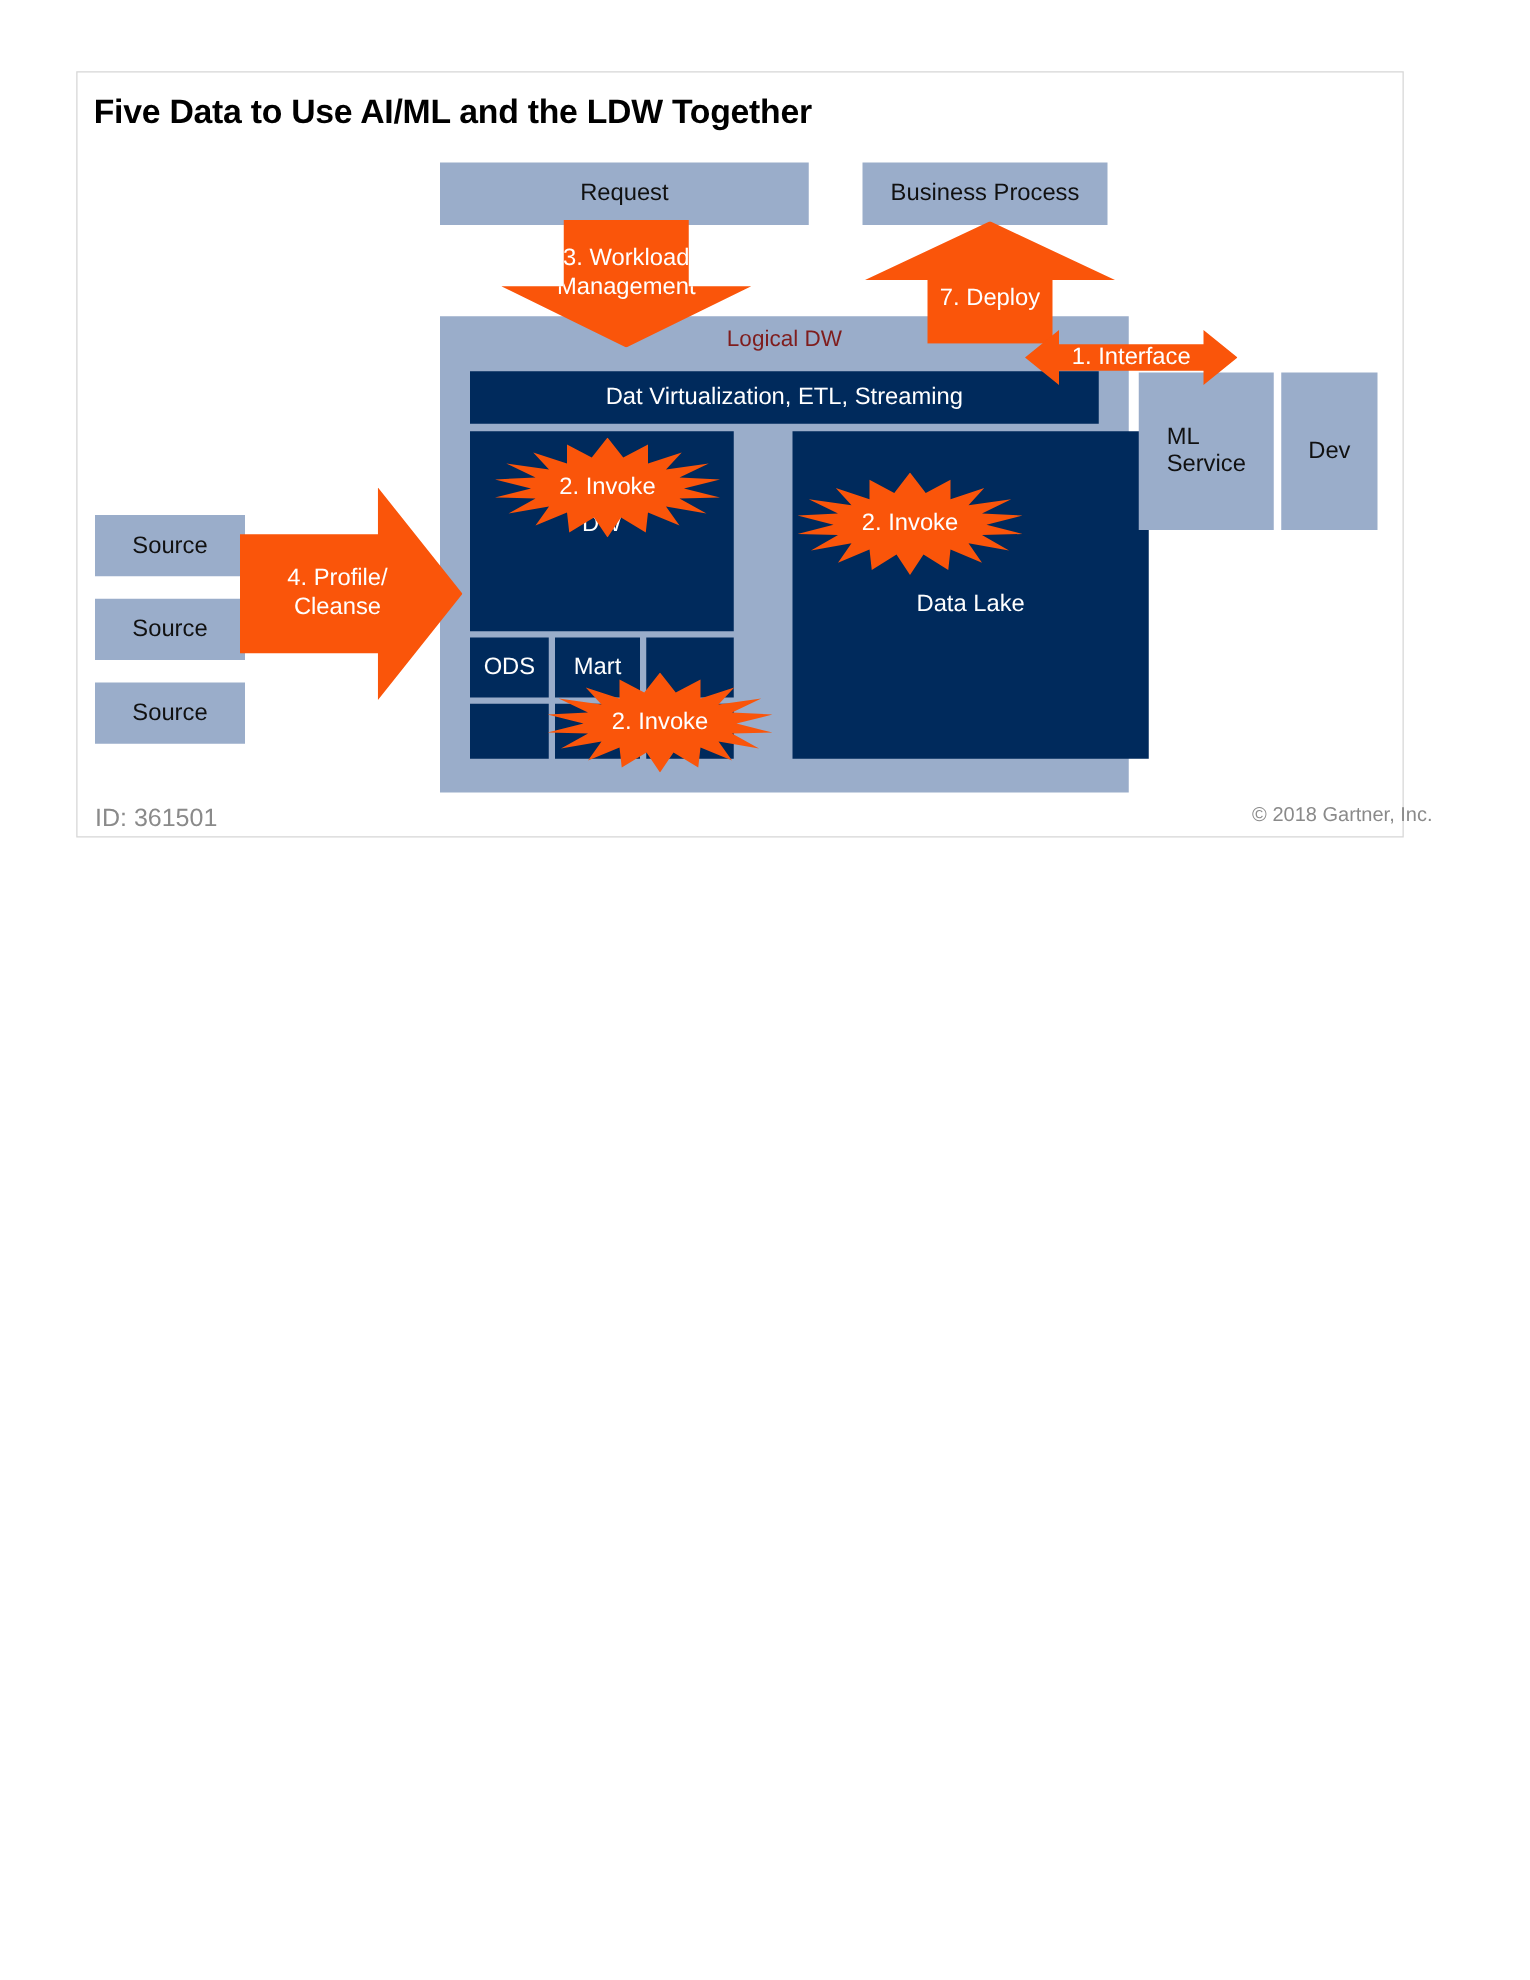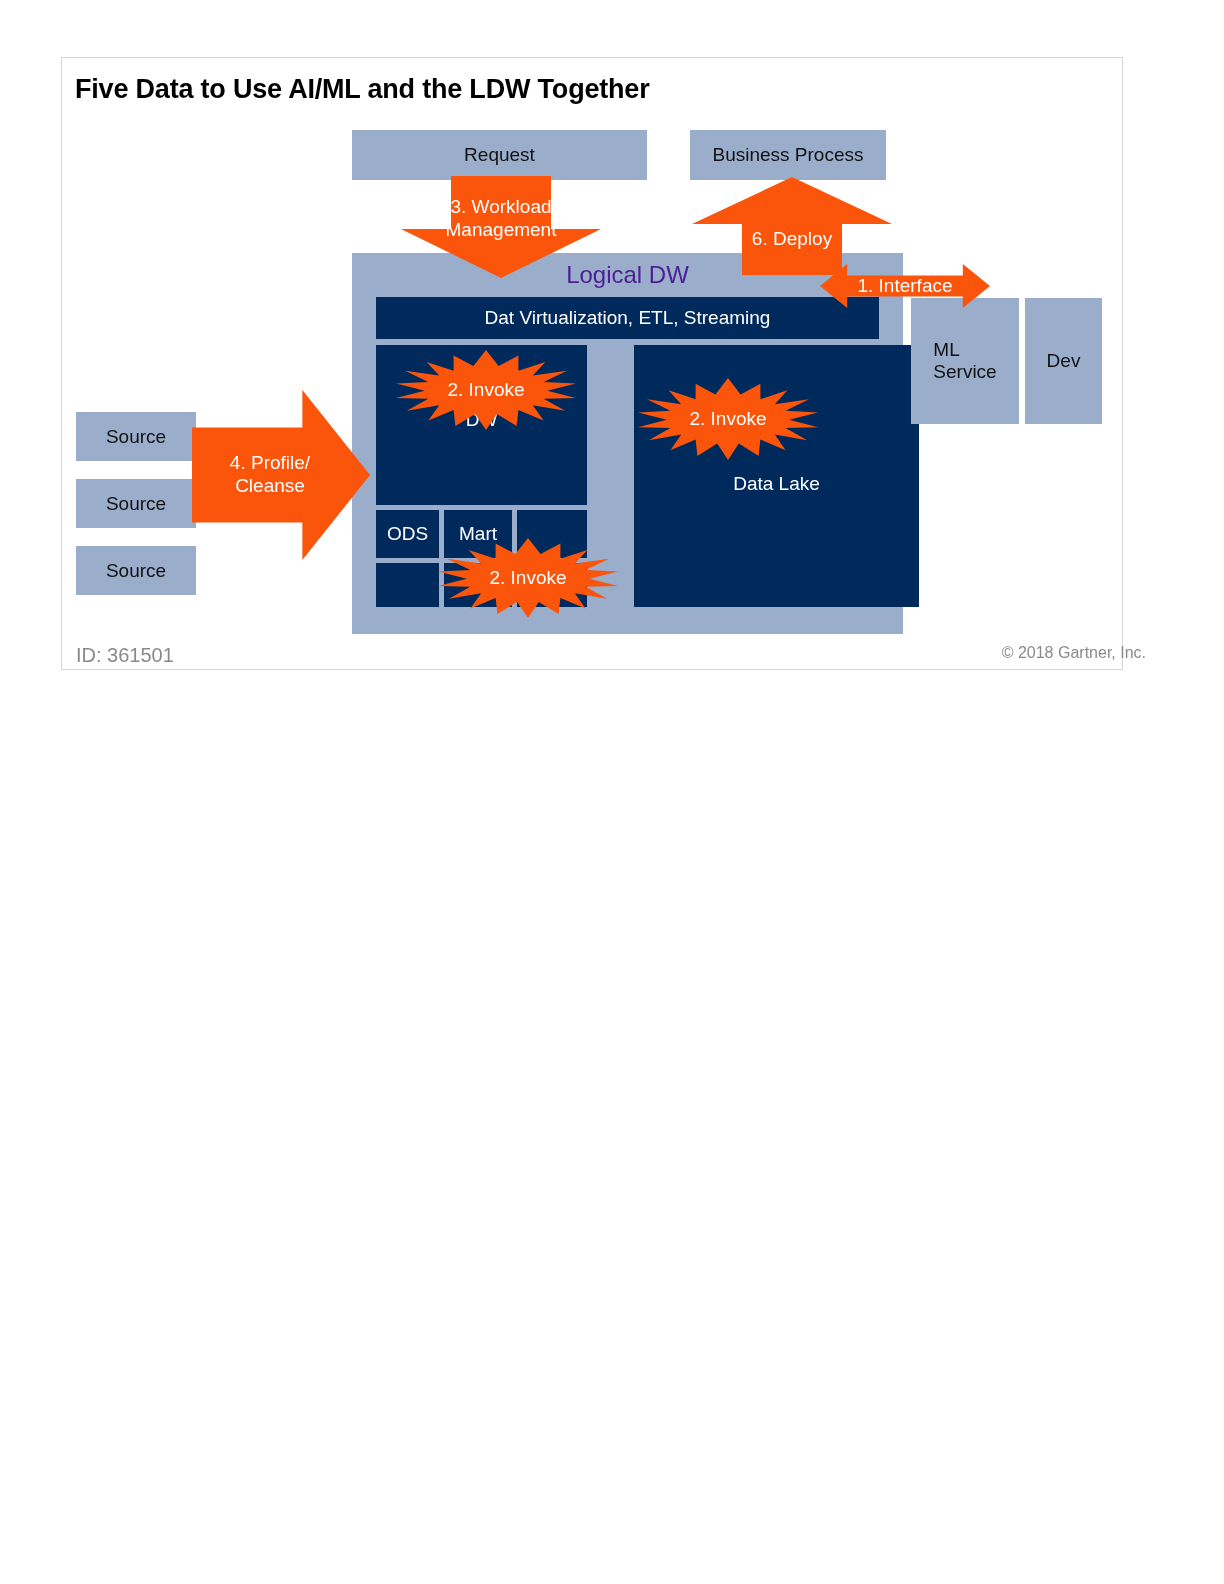--- a/index.html
+++ b/index.html
@@ -76,22 +76,22 @@
     width: 551px;
     height: 381px;
     background: #9aadca;
   }
   #logical-dw-label {
     position: absolute;
     left: 0;
     top: 8px;
     width: 551px;
     text-align: center;
-    font-size: 24px;
-    color: #4c1d95;
+    font-size: 18px;
+    color: #7f1d1d;
   }
   
   .arrow {
     position: absolute;
     background: #fa550a;
     color: #ffffff;
     font-size: 19px;
     display: flex;
     align-items: center;
     justify-content: center;
@@ -211,21 +211,21 @@
   <div class="lt-box" style="left:1025px; top:298px; width:77px; height:126px;">
     <span>Dev</span>
   </div>
 
   <div class="arrow arrow-down" style="left:401px; top:176px; width:200px; height:102px;">
     <span class="arrow-label" style="margin-top:-16px;">3. Workload
 Management</span>
   </div>
 
   <div class="arrow arrow-up" style="left:692px; top:177px; width:200px; height:98px;">
-    <span class="arrow-label" style="margin-top:26px;">6. Deploy</span>
+    <span class="arrow-label" style="margin-top:26px;">7. Deploy</span>
   </div>
 
   <div class="arrow arrow-lr" style="left:820px; top:262px; width:170px; height:48px;">
     <span class="arrow-label">1. Interface</span>
   </div>
 
   <div class="arrow arrow-right" style="left:192px; top:390px; width:178px; height:170px;">
     <span class="arrow-label" style="margin-left:-22px;">4. Profile/
 Cleanse</span>
   </div>

